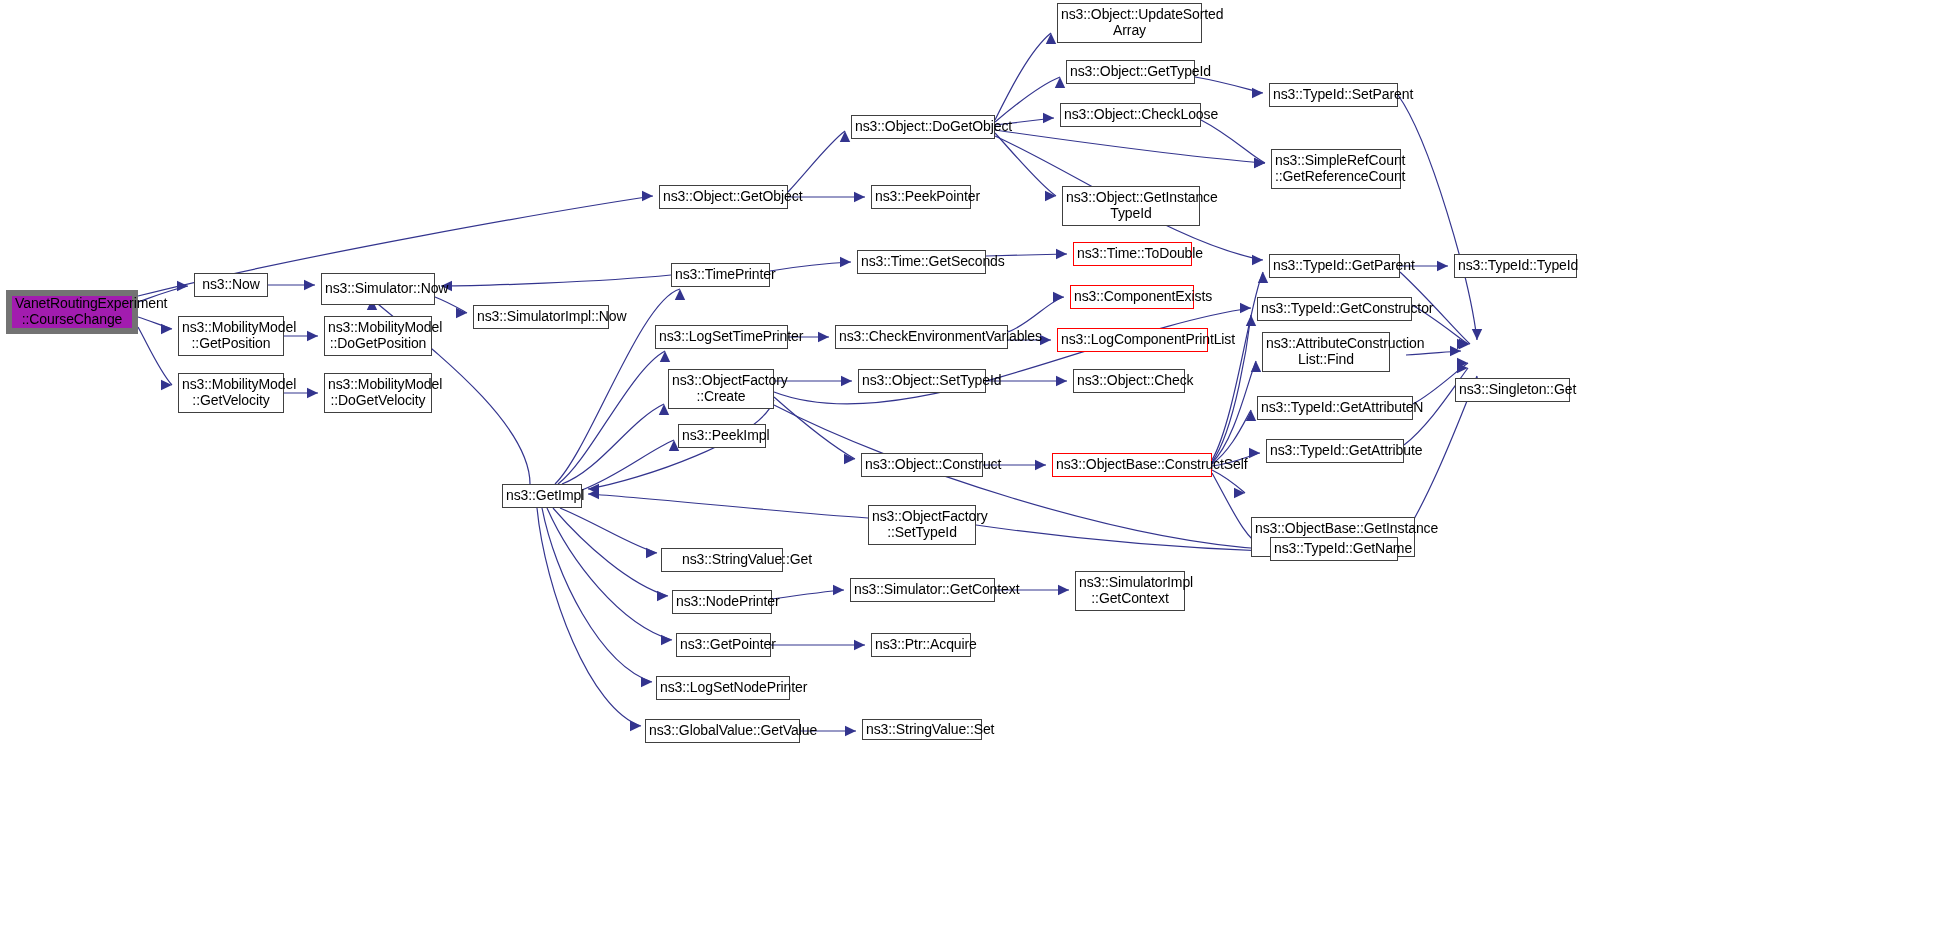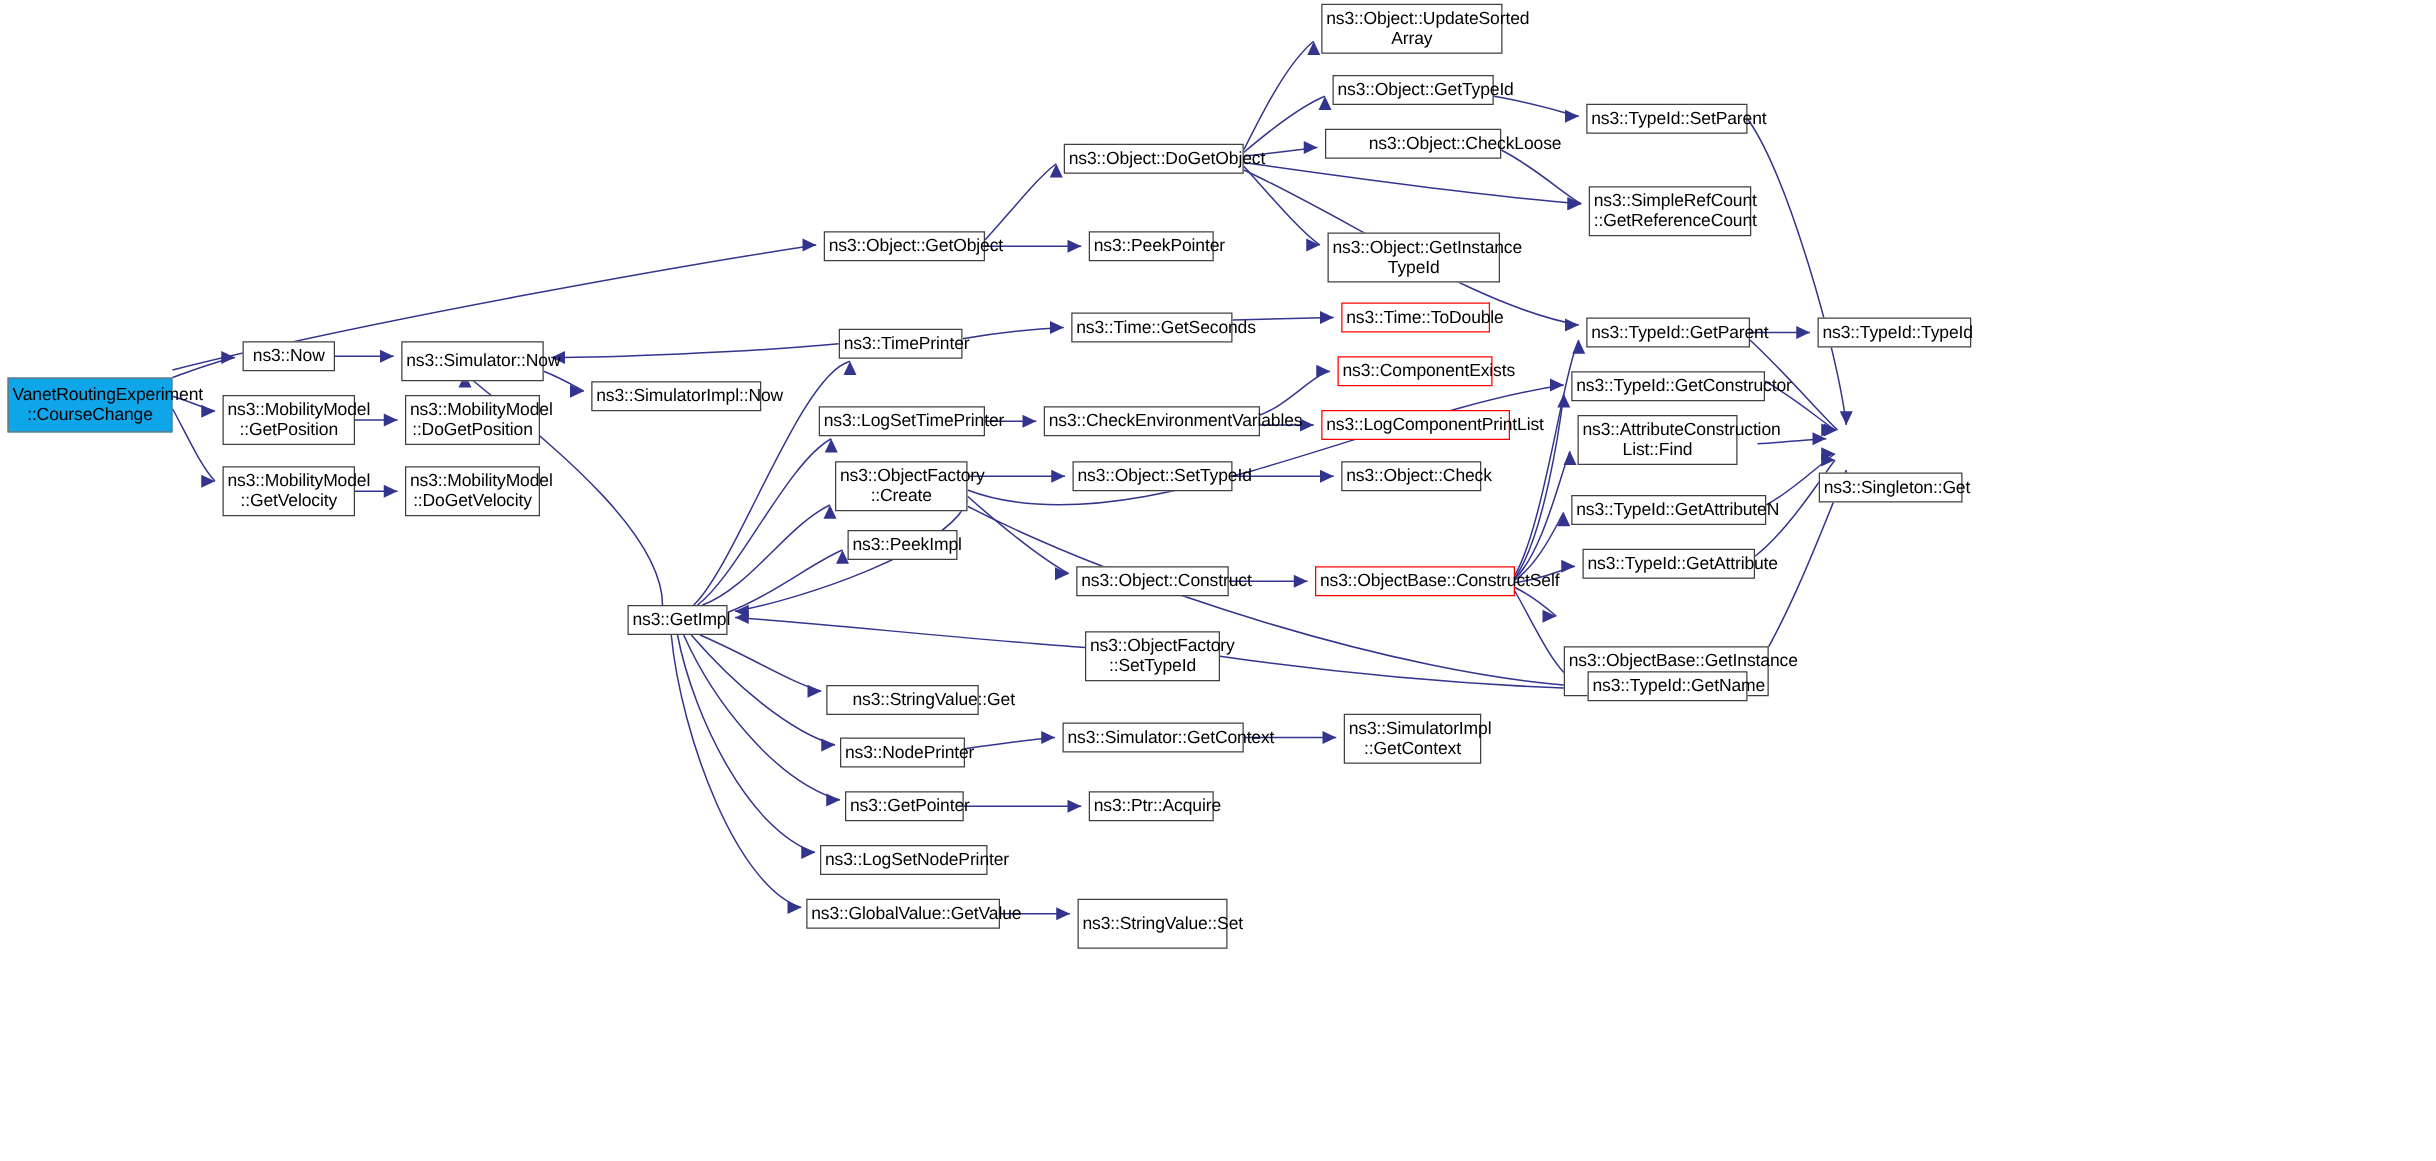--- a/index.html
+++ b/index.html
@@ -32,23 +32,22 @@
     justify-content: center;
     text-align: center;
     line-height: 1.12;
     color: #000000;
     font-size: 14px;
     letter-spacing: -0.1px;
     white-space: pre-line;
     cursor: pointer;
   }
   .node.root {
-    background: #0ea5e9;
-    border: 1px solid #737373;
-    margin-top: 12px;
+    background: #a21caf;
+    border: 6px solid #737373;
   }
   .node.redborder {
     border: 1px solid #ff0000;
   }
   .node-label {
     display: block;
     width: 100%;
     padding: 0 3px;
     box-sizing: border-box;
   }
@@ -336,22 +335,22 @@
       <div class="node" style="left: 851px; top: 115px; width: 144px; height: 24px;"><span class="node-label">ns3::Object::DoGetObject</span></div>
       <div class="node" style="left: 871px; top: 185px; width: 100px; height: 24px;"><span class="node-label">ns3::PeekPointer</span></div>
       <div class="node" style="left: 857px; top: 250px; width: 129px; height: 24px;"><span class="node-label">ns3::Time::GetSeconds</span></div>
       <div class="node" style="left: 835px; top: 325px; width: 173px; height: 24px;"><span class="node-label">ns3::CheckEnvironmentVariables</span></div>
       <div class="node" style="left: 858px; top: 369px; width: 128px; height: 24px;"><span class="node-label">ns3::Object::SetTypeId</span></div>
       <div class="node" style="left: 861px; top: 453px; width: 122px; height: 24px;"><span class="node-label">ns3::Object::Construct</span></div>
       <div class="node" style="left: 868px; top: 505px; width: 108px; height: 40px;"><span class="node-label">ns3::ObjectFactory
 ::SetTypeId</span></div>
       <div class="node" style="left: 850px; top: 578px; width: 145px; height: 24px;"><span class="node-label">ns3::Simulator::GetContext</span></div>
       <div class="node" style="left: 871px; top: 633px; width: 100px; height: 24px;"><span class="node-label">ns3::Ptr::Acquire</span></div>
-      <div class="node" style="left: 862px; top: 719px; width: 120px; height: 40px;"><span class="node-label">ns3::StringValue::Set</span></div>
-      <div class="node" style="left: 1060px; top: 103px; width: 141px; height: 24px; padding-left: 31px;"><span class="node-label">ns3::Object::CheckLoose</span></div>
+      <div class="node" style="left: 862px; top: 719px; width: 120px; height: 21px;"><span class="node-label">ns3::StringValue::Set</span></div>
+      <div class="node" style="left: 1060px; top: 103px; width: 141px; height: 24px;"><span class="node-label">ns3::Object::CheckLoose</span></div>
       <div class="node" style="left: 1066px; top: 60px; width: 129px; height: 24px;"><span class="node-label">ns3::Object::GetTypeId</span></div>
       <div class="node" style="left: 1057px; top: 3px; width: 145px; height: 40px;"><span class="node-label">ns3::Object::UpdateSorted
 Array</span></div>
       <div class="node" style="left: 1062px; top: 186px; width: 138px; height: 40px;"><span class="node-label">ns3::Object::GetInstance
 TypeId</span></div>
       <div class="node redborder" style="left: 1073px; top: 242px; width: 119px; height: 24px;"><span class="node-label">ns3::Time::ToDouble</span></div>
       <div class="node redborder" style="left: 1070px; top: 285px; width: 124px; height: 24px;"><span class="node-label">ns3::ComponentExists</span></div>
       <div class="node redborder" style="left: 1057px; top: 328px; width: 151px; height: 24px;"><span class="node-label">ns3::LogComponentPrintList</span></div>
       <div class="node" style="left: 1073px; top: 369px; width: 112px; height: 24px;"><span class="node-label">ns3::Object::Check</span></div>
       <div class="node redborder" style="left: 1052px; top: 453px; width: 160px; height: 24px;"><span class="node-label">ns3::ObjectBase::ConstructSelf</span></div>

